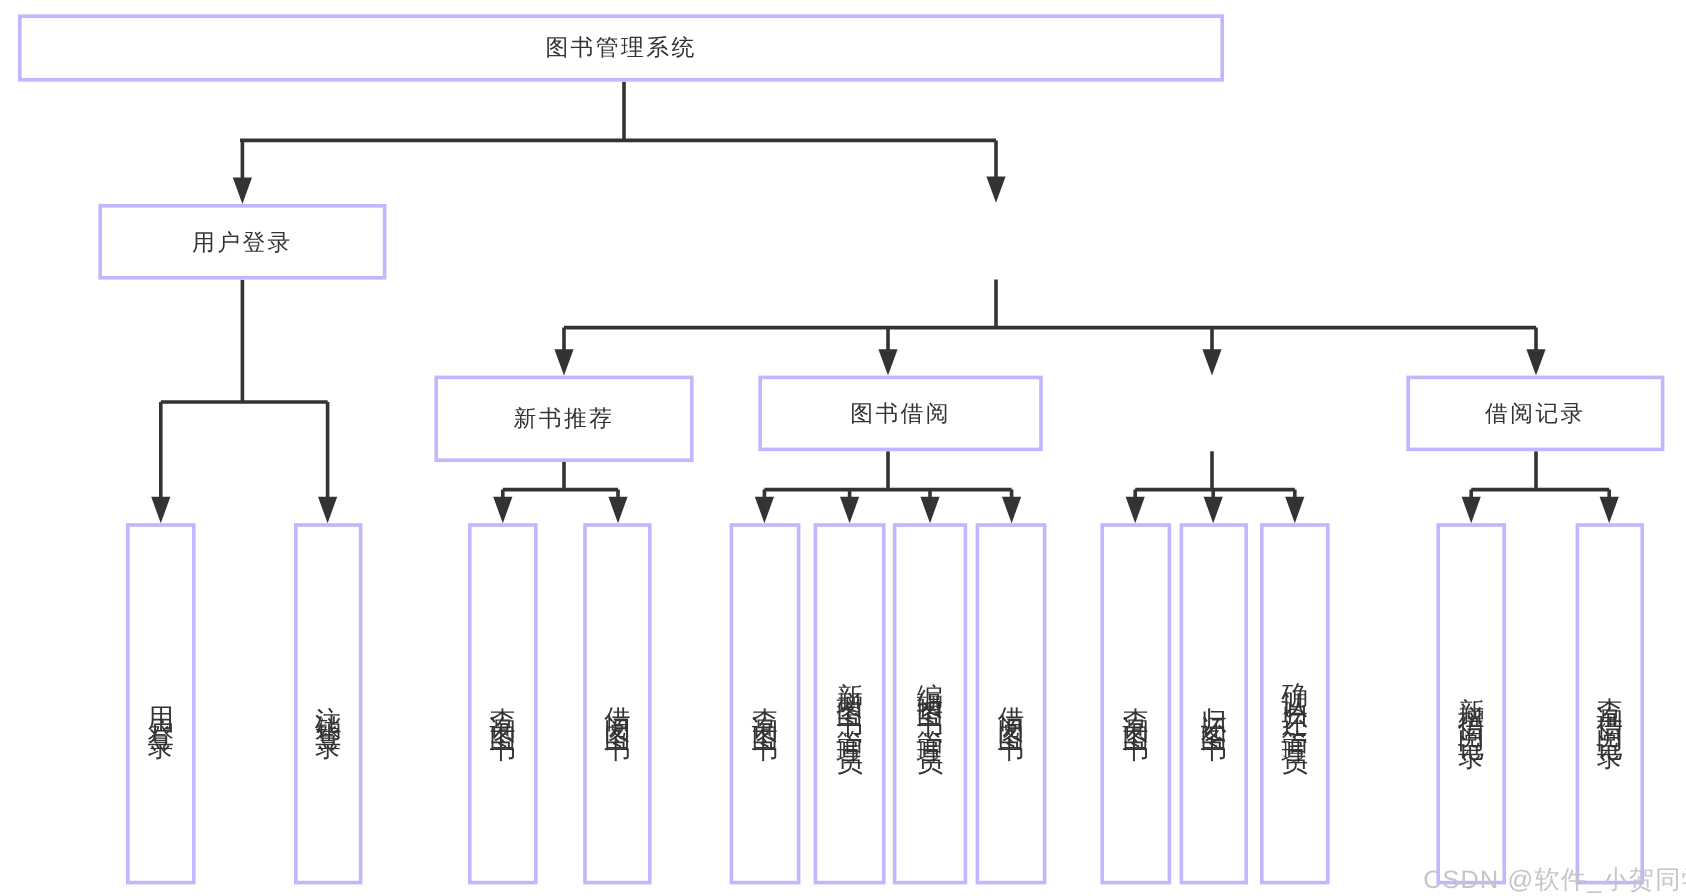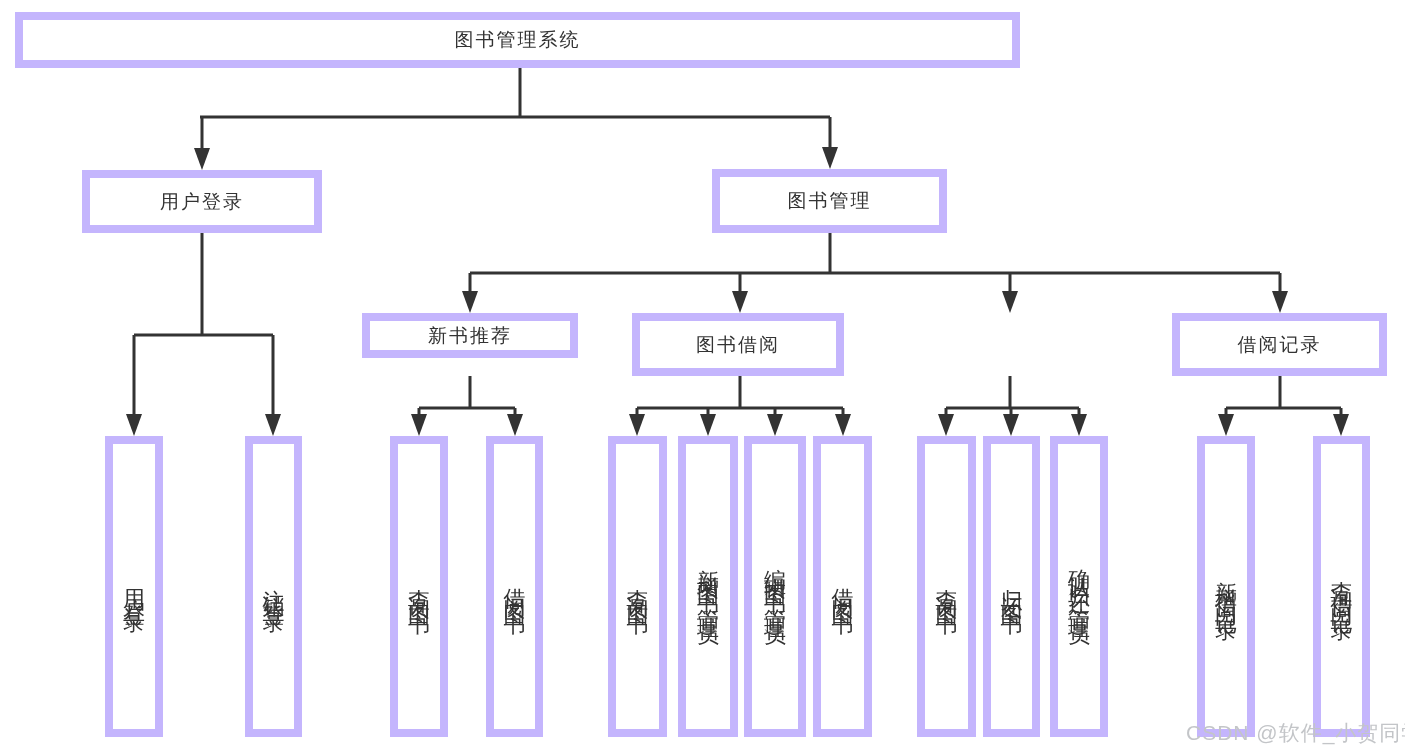--- a/index.html
+++ b/index.html
@@ -7,21 +7,21 @@
     position:relative;
     width:1405px;height:747px;
     background:#ffffff;
     font-family:"Liberation Sans","DejaVu Sans",sans-serif;
     overflow:hidden;
   }
   .wires{position:absolute;left:0;top:0;z-index:1;}
   .box{
     position:absolute;
     box-sizing:border-box;
-    border:8px solid #c4b5fd;
+    border:3px solid #c4b5fd;
     background:#ffffff;
     display:flex;
     align-items:center;
     justify-content:center;
     color:#333333;
     z-index:2;
   }
   .h-label{
     font-size:19px;
     letter-spacing:2px;
@@ -89,28 +89,25 @@
     </g>
   </svg>
 
   <div class="box" style="left:15px;top:12px;width:1005px;height:56px">
     <span class="h-label">图书管理系统</span>
   </div>
 
   <div class="box" style="left:82px;top:170px;width:240px;height:63px">
     <span class="h-label">用户登录</span>
   </div>
-  <div class="box" style="left:712px;top:169px;width:235px;height:64px">
-    <span class="h-label">图书管理</span>
-  </div>
 
-  <div class="box" style="left:362px;top:313px;width:216px;height:45px">
+  <div class="box" style="left:362px;top:313px;width:216px;height:72px">
     <span class="h-label">新书推荐</span>
   </div>
-  <div class="box" style="left:632px;top:313px;width:212px;height:63px">
+  <div class="box" style="left:632px;top:313px;width:237px;height:63px">
     <span class="h-label">图书借阅</span>
   </div>
   <div class="box" style="left:1172px;top:313px;width:215px;height:63px">
     <span class="h-label">借阅记录</span>
   </div>
 
   <div class="box" style="left:105px;top:436px;width:58px;height:301px">
     <span class="v-label">用户登录</span>
   </div>
   <div class="box" style="left:245px;top:436px;width:57px;height:301px">

